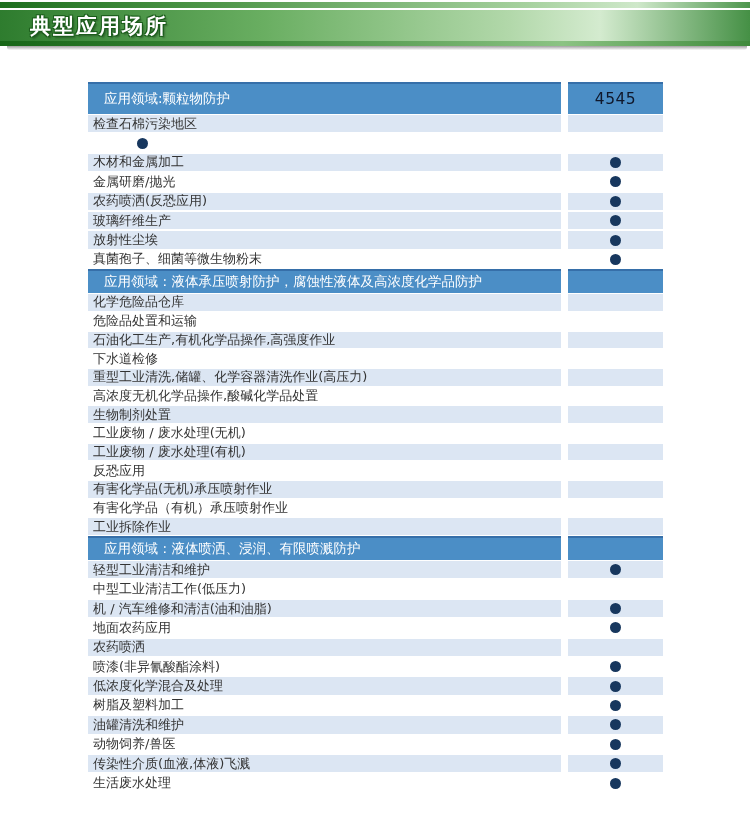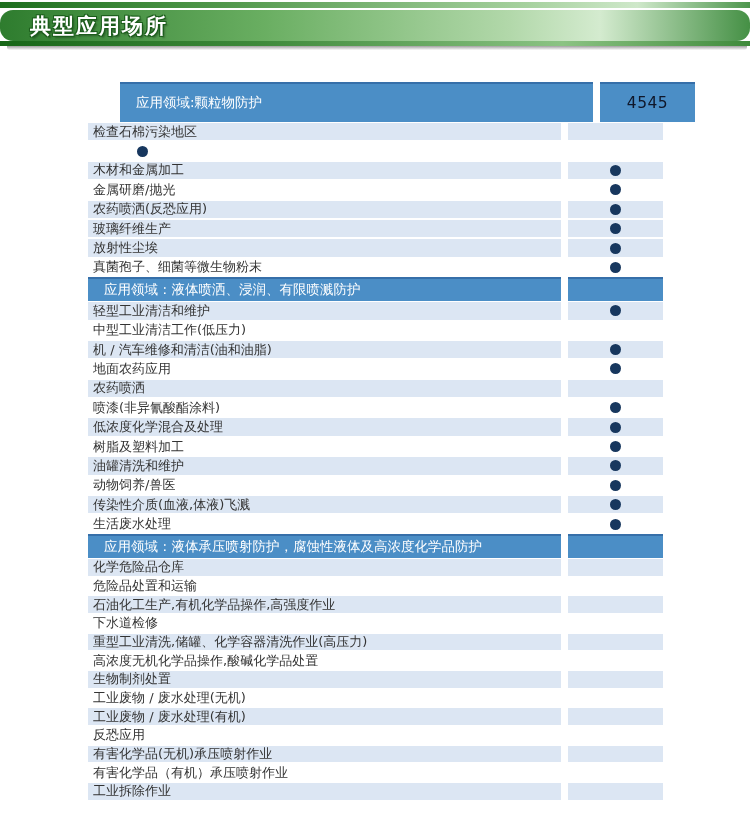--- a/index.html
+++ b/index.html
@@ -23,21 +23,21 @@
   .banner{position:absolute;left:0;top:0;width:750px;}
   .banner .strip-top{
     height:6px;margin-top:2px;
     background:linear-gradient(90deg,#1e6f1e 0%,#52984c 30%,#a6d19e 70%,#cfe8ca 85%,#4d954d 100%);
   }
   .banner .gap-line{height:2px;background:#ffffff;}
   .banner .bar{
     height:31px;
     background:linear-gradient(90deg,#2e7c2e 0%,#69ae61 35%,#b2d8aa 68%,#d4ebcf 80%,#459045 100%);
     display:flex;align-items:center;
-    padding-left:30px;box-sizing:border-box;border-radius:13px;
+    padding-left:30px;box-sizing:border-box;
   }
   .banner .title{
     color:#ffffff;font-size:21px;font-weight:bold;letter-spacing:2px;
     text-shadow:1px 1px 0 #1a5c1a,-1px -1px 0 #1a5c1a,1px -1px 0 #1a5c1a,-1px 1px 0 #1a5c1a,2px 2px 2px rgba(0,0,0,.35);
   }
   .banner .strip-bottom{
     height:5px;
     background:linear-gradient(90deg,#176617 0%,#3f8a3b 35%,#8bc383 75%,#3f8a3b 100%);
   }
   .banner .shadow{
@@ -45,21 +45,21 @@
     background:linear-gradient(180deg,rgba(110,110,110,.65),rgba(200,200,200,.08));
   }
   
   .apptable{position:absolute;left:88px;top:82px;width:575px;}
   .trow{display:flex;width:575px;}
   .cell-main{width:473px;box-sizing:border-box;}
   .cell-gap{width:7px;background:#ffffff;}
   .cell-right{width:95px;box-sizing:border-box;display:flex;align-items:center;justify-content:center;}
   
   .hrow{height:24px;}
-  .sec-0 .hrow{height:40px;margin-left:32px;}
+  .sec-0 .hrow{height:32px;}
   .hrow .cell-main,.hrow .cell-right{
     background:var(--hdr-blue);
     border-top:2px solid var(--hdr-blue-dark);
   }
   .hrow .cell-main{
     color:#ffffff;font-size:13.5px;
     display:flex;align-items:center;padding-left:16px;
   }
   .hrow .cell-right{color:#0f172a;font-size:15.5px;letter-spacing:.5px;}
   
@@ -146,20 +146,92 @@
         </div>
       </div>
       <div class="trow drow">
         <div class="cell-main">真菌孢子、细菌等微生物粉末</div>
         <div class="cell-gap"></div>
         <div class="cell-right">
           <span class="dot"></span>
         </div>
       </div>
     </div>
+    <div class="tsection sec-2">
+      <div class="trow hrow">
+        <div class="cell-main">应用领域：液体承压喷射防护，腐蚀性液体及高浓度化学品防护</div>
+        <div class="cell-gap"></div>
+        <div class="cell-right"></div>
+      </div>
+      <div class="trow drow alt">
+        <div class="cell-main">化学危险品仓库</div>
+        <div class="cell-gap"></div>
+        <div class="cell-right"></div>
+      </div>
+      <div class="trow drow">
+        <div class="cell-main">危险品处置和运输</div>
+        <div class="cell-gap"></div>
+        <div class="cell-right"></div>
+      </div>
+      <div class="trow drow alt">
+        <div class="cell-main">石油化工生产,有机化学品操作,高强度作业</div>
+        <div class="cell-gap"></div>
+        <div class="cell-right"></div>
+      </div>
+      <div class="trow drow">
+        <div class="cell-main">下水道检修</div>
+        <div class="cell-gap"></div>
+        <div class="cell-right"></div>
+      </div>
+      <div class="trow drow alt">
+        <div class="cell-main">重型工业清洗,储罐、化学容器清洗作业(高压力)</div>
+        <div class="cell-gap"></div>
+        <div class="cell-right"></div>
+      </div>
+      <div class="trow drow">
+        <div class="cell-main">高浓度无机化学品操作,酸碱化学品处置</div>
+        <div class="cell-gap"></div>
+        <div class="cell-right"></div>
+      </div>
+      <div class="trow drow alt">
+        <div class="cell-main">生物制剂处置</div>
+        <div class="cell-gap"></div>
+        <div class="cell-right"></div>
+      </div>
+      <div class="trow drow">
+        <div class="cell-main">工业废物 / 废水处理(无机)</div>
+        <div class="cell-gap"></div>
+        <div class="cell-right"></div>
+      </div>
+      <div class="trow drow alt">
+        <div class="cell-main">工业废物 / 废水处理(有机)</div>
+        <div class="cell-gap"></div>
+        <div class="cell-right"></div>
+      </div>
+      <div class="trow drow">
+        <div class="cell-main">反恐应用</div>
+        <div class="cell-gap"></div>
+        <div class="cell-right"></div>
+      </div>
+      <div class="trow drow alt">
+        <div class="cell-main">有害化学品(无机)承压喷射作业</div>
+        <div class="cell-gap"></div>
+        <div class="cell-right"></div>
+      </div>
+      <div class="trow drow">
+        <div class="cell-main">有害化学品（有机）承压喷射作业</div>
+        <div class="cell-gap"></div>
+        <div class="cell-right"></div>
+      </div>
+      <div class="trow drow alt">
+        <div class="cell-main">工业拆除作业</div>
+        <div class="cell-gap"></div>
+        <div class="cell-right"></div>
+      </div>
+    </div>
     <div class="tsection sec-1">
       <div class="trow hrow">
         <div class="cell-main">应用领域：液体喷洒、浸润、有限喷溅防护</div>
         <div class="cell-gap"></div>
         <div class="cell-right"></div>
       </div>
       <div class="trow drow alt">
         <div class="cell-main">轻型工业清洁和维护</div>
         <div class="cell-gap"></div>
         <div class="cell-right">
@@ -231,87 +303,15 @@
         <div class="cell-right">
           <span class="dot"></span>
         </div>
       </div>
       <div class="trow drow">
         <div class="cell-main">生活废水处理</div>
         <div class="cell-gap"></div>
         <div class="cell-right">
           <span class="dot"></span>
         </div>
-      </div>
-    </div>
-    <div class="tsection sec-2">
-      <div class="trow hrow">
-        <div class="cell-main">应用领域：液体承压喷射防护，腐蚀性液体及高浓度化学品防护</div>
-        <div class="cell-gap"></div>
-        <div class="cell-right"></div>
-      </div>
-      <div class="trow drow alt">
-        <div class="cell-main">化学危险品仓库</div>
-        <div class="cell-gap"></div>
-        <div class="cell-right"></div>
-      </div>
-      <div class="trow drow">
-        <div class="cell-main">危险品处置和运输</div>
-        <div class="cell-gap"></div>
-        <div class="cell-right"></div>
-      </div>
-      <div class="trow drow alt">
-        <div class="cell-main">石油化工生产,有机化学品操作,高强度作业</div>
-        <div class="cell-gap"></div>
-        <div class="cell-right"></div>
-      </div>
-      <div class="trow drow">
-        <div class="cell-main">下水道检修</div>
-        <div class="cell-gap"></div>
-        <div class="cell-right"></div>
-      </div>
-      <div class="trow drow alt">
-        <div class="cell-main">重型工业清洗,储罐、化学容器清洗作业(高压力)</div>
-        <div class="cell-gap"></div>
-        <div class="cell-right"></div>
-      </div>
-      <div class="trow drow">
-        <div class="cell-main">高浓度无机化学品操作,酸碱化学品处置</div>
-        <div class="cell-gap"></div>
-        <div class="cell-right"></div>
-      </div>
-      <div class="trow drow alt">
-        <div class="cell-main">生物制剂处置</div>
-        <div class="cell-gap"></div>
-        <div class="cell-right"></div>
-      </div>
-      <div class="trow drow">
-        <div class="cell-main">工业废物 / 废水处理(无机)</div>
-        <div class="cell-gap"></div>
-        <div class="cell-right"></div>
-      </div>
-      <div class="trow drow alt">
-        <div class="cell-main">工业废物 / 废水处理(有机)</div>
-        <div class="cell-gap"></div>
-        <div class="cell-right"></div>
-      </div>
-      <div class="trow drow">
-        <div class="cell-main">反恐应用</div>
-        <div class="cell-gap"></div>
-        <div class="cell-right"></div>
-      </div>
-      <div class="trow drow alt">
-        <div class="cell-main">有害化学品(无机)承压喷射作业</div>
-        <div class="cell-gap"></div>
-        <div class="cell-right"></div>
-      </div>
-      <div class="trow drow">
-        <div class="cell-main">有害化学品（有机）承压喷射作业</div>
-        <div class="cell-gap"></div>
-        <div class="cell-right"></div>
-      </div>
-      <div class="trow drow alt">
-        <div class="cell-main">工业拆除作业</div>
-        <div class="cell-gap"></div>
-        <div class="cell-right"></div>
       </div>
     </div>
   </div>
 
 </body></html>

